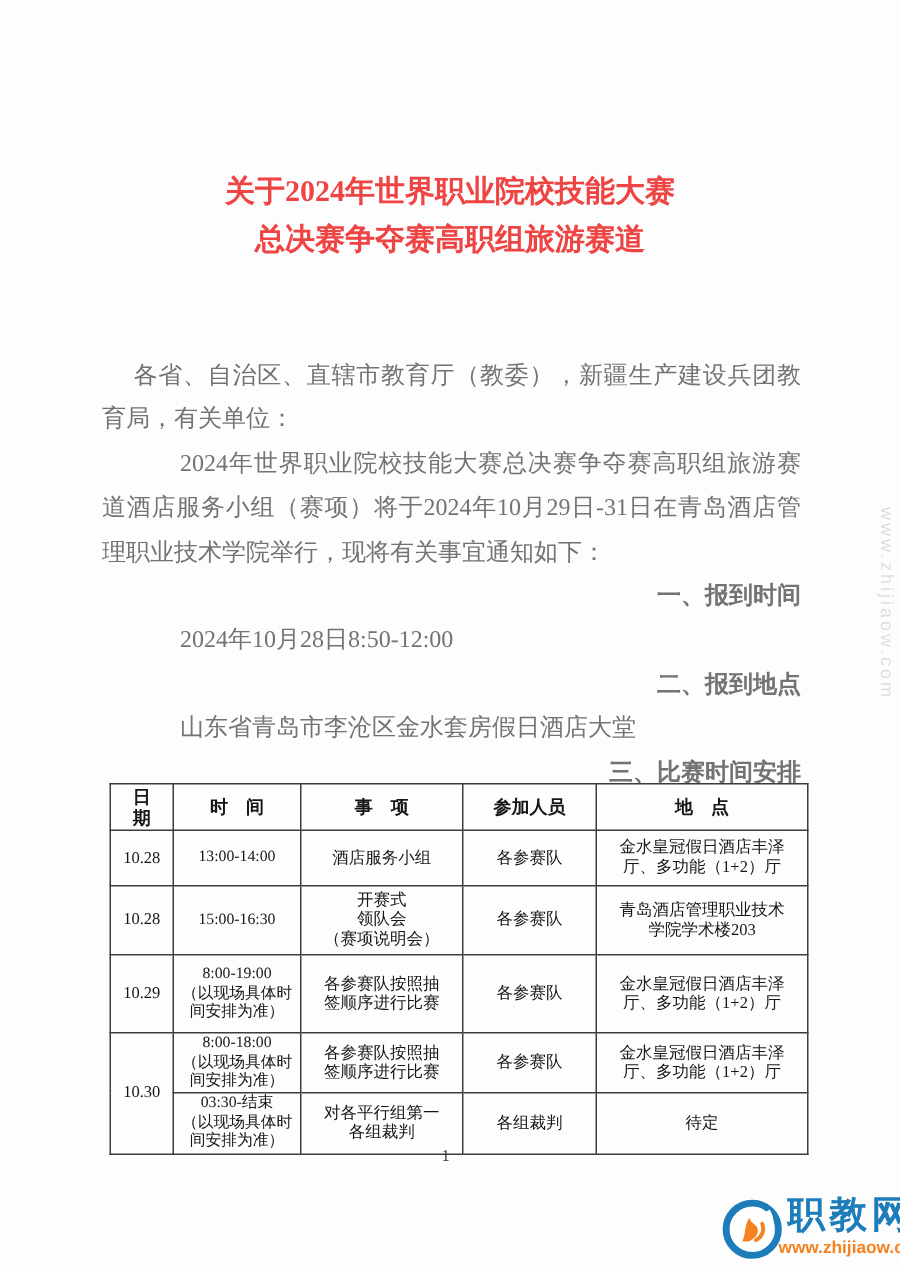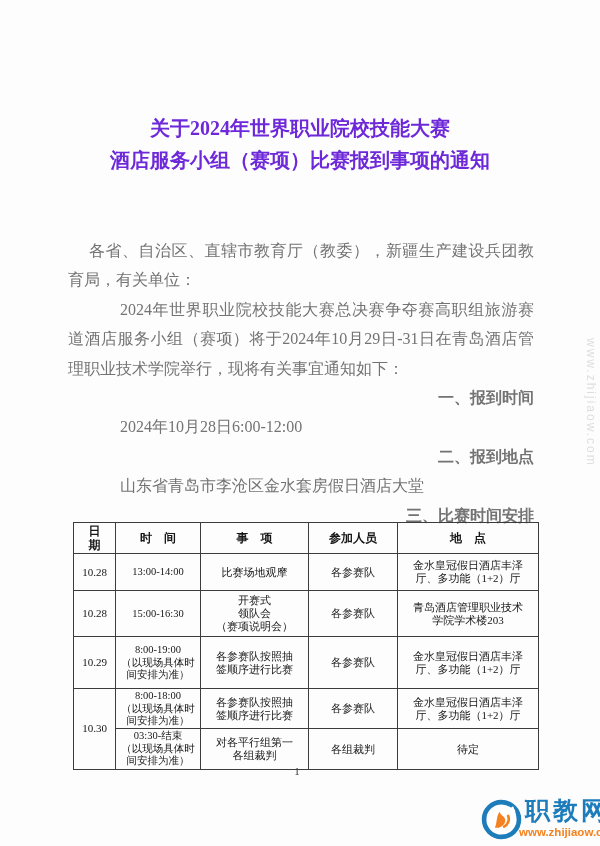--- a/index.html
+++ b/index.html
@@ -29,21 +29,21 @@
 
   .title-block {
     position: absolute;
     top: 112px;
     left: 0;
     right: 0;
     text-align: center;
     font-weight: 700;
     font-size: 20px;
     line-height: 32px;
-    color: #6d28d9;
+    color: #ef4444;
   }
 
   .body-text {
     position: absolute;
     top: 236px;
     left: 68px;
     width: 466px;
     font-size: 16px;
     line-height: 29.4px;
     text-align: justify;
@@ -136,28 +136,28 @@
 </style>
 </head>
 <body>
 
 <div class="page">
 
   <div class="watermark">www.zhijiaow.com</div>
 
   <div class="title-block">
     <div>关于2024年世界职业院校技能大赛</div>
-    <div>酒店服务小组（赛项）比赛报到事项的通知</div>
+    <div>总决赛争夺赛高职组旅游赛道</div>
   </div>
 
   <div class="body-text">
     <p class="salutation">各省、自治区、直辖市教育厅（教委），新疆生产建设兵团教育局，有关单位：</p>
     <p class="intro">2024年世界职业院校技能大赛总决赛争夺赛高职组旅游赛道酒店服务小组（赛项）将于2024年10月29日-31日在青岛酒店管理职业技术学院举行，现将有关事宜通知如下：</p>
     <p class="sec-heading">一、报到时间</p>
-    <p class="sec-content">2024年10月28日6:00-12:00</p>
+    <p class="sec-content">2024年10月28日8:50-12:00</p>
     <p class="sec-heading">二、报到地点</p>
     <p class="sec-content">山东省青岛市李沧区金水套房假日酒店大堂</p>
     <p class="sec-heading">三、比赛时间安排</p>
   </div>
 
   <table class="schedule">
     <colgroup>
       <col style="width:42px">
       <col style="width:85px">
       <col style="width:108px">
@@ -168,21 +168,21 @@
         <tr>
       <th>日　期</th>
       <th>时　间</th>
       <th>事　项</th>
       <th>参加人员</th>
       <th>地　点</th>
     </tr>
     <tr class="r1">
       <td>10.28</td>
       <td class="time">13:00-14:00</td>
-      <td>比赛场地观摩</td>
+      <td>酒店服务小组</td>
       <td>各参赛队</td>
       <td>金水皇冠假日酒店丰泽
 厅、多功能（1+2）厅</td>
     </tr>
     <tr class="r2">
       <td>10.28</td>
       <td class="time">15:00-16:30</td>
       <td>开赛式
 领队会
 （赛项说明会）</td>

